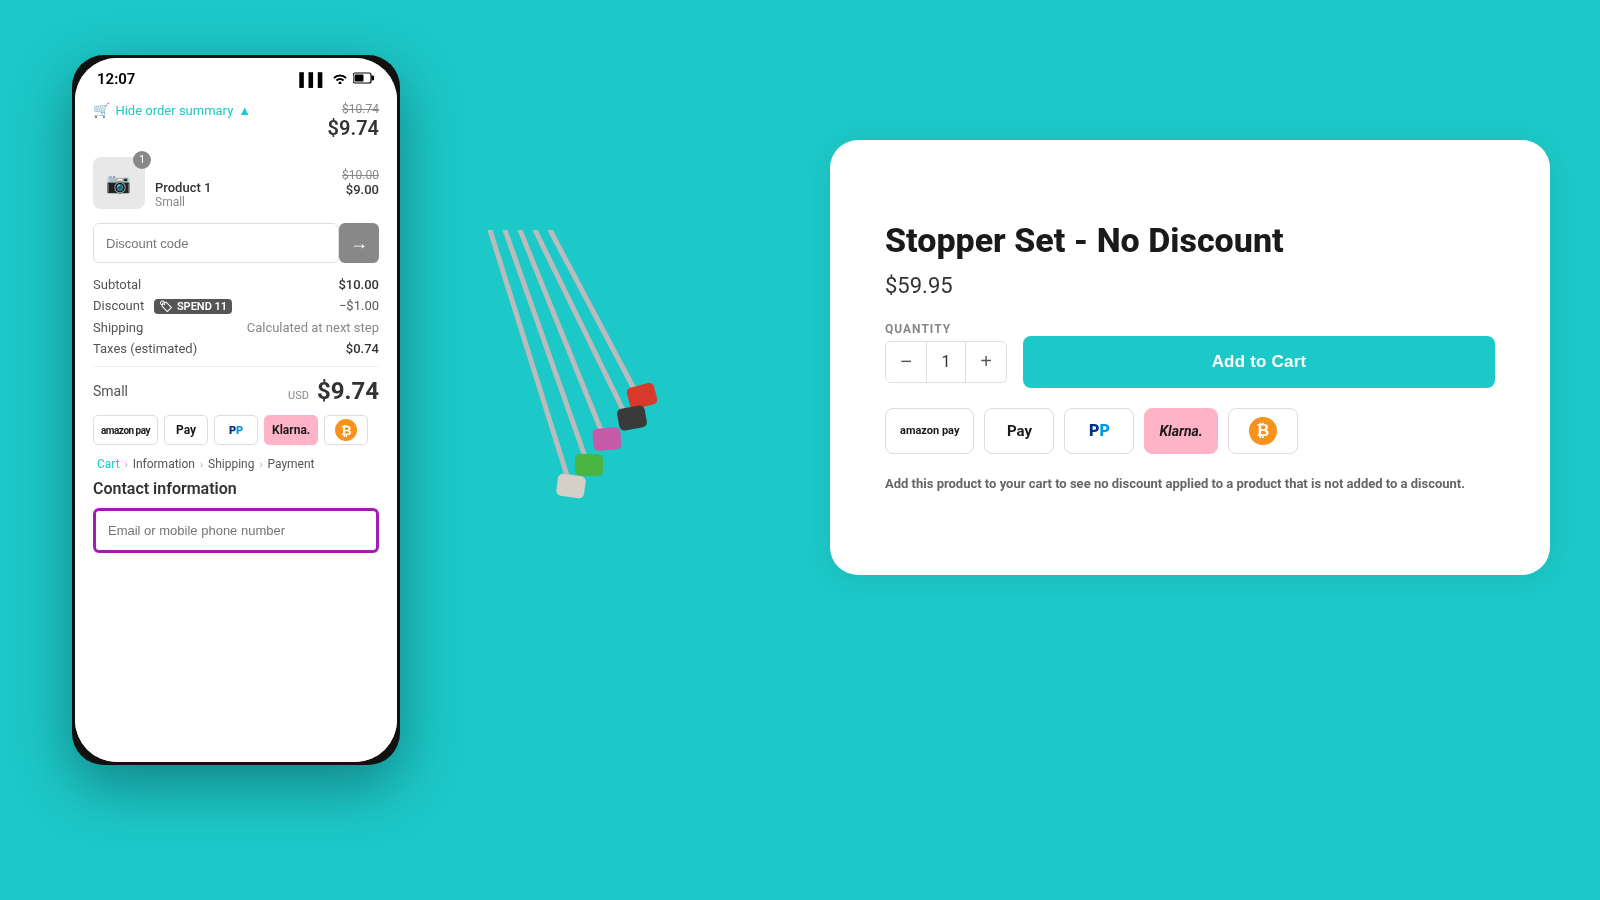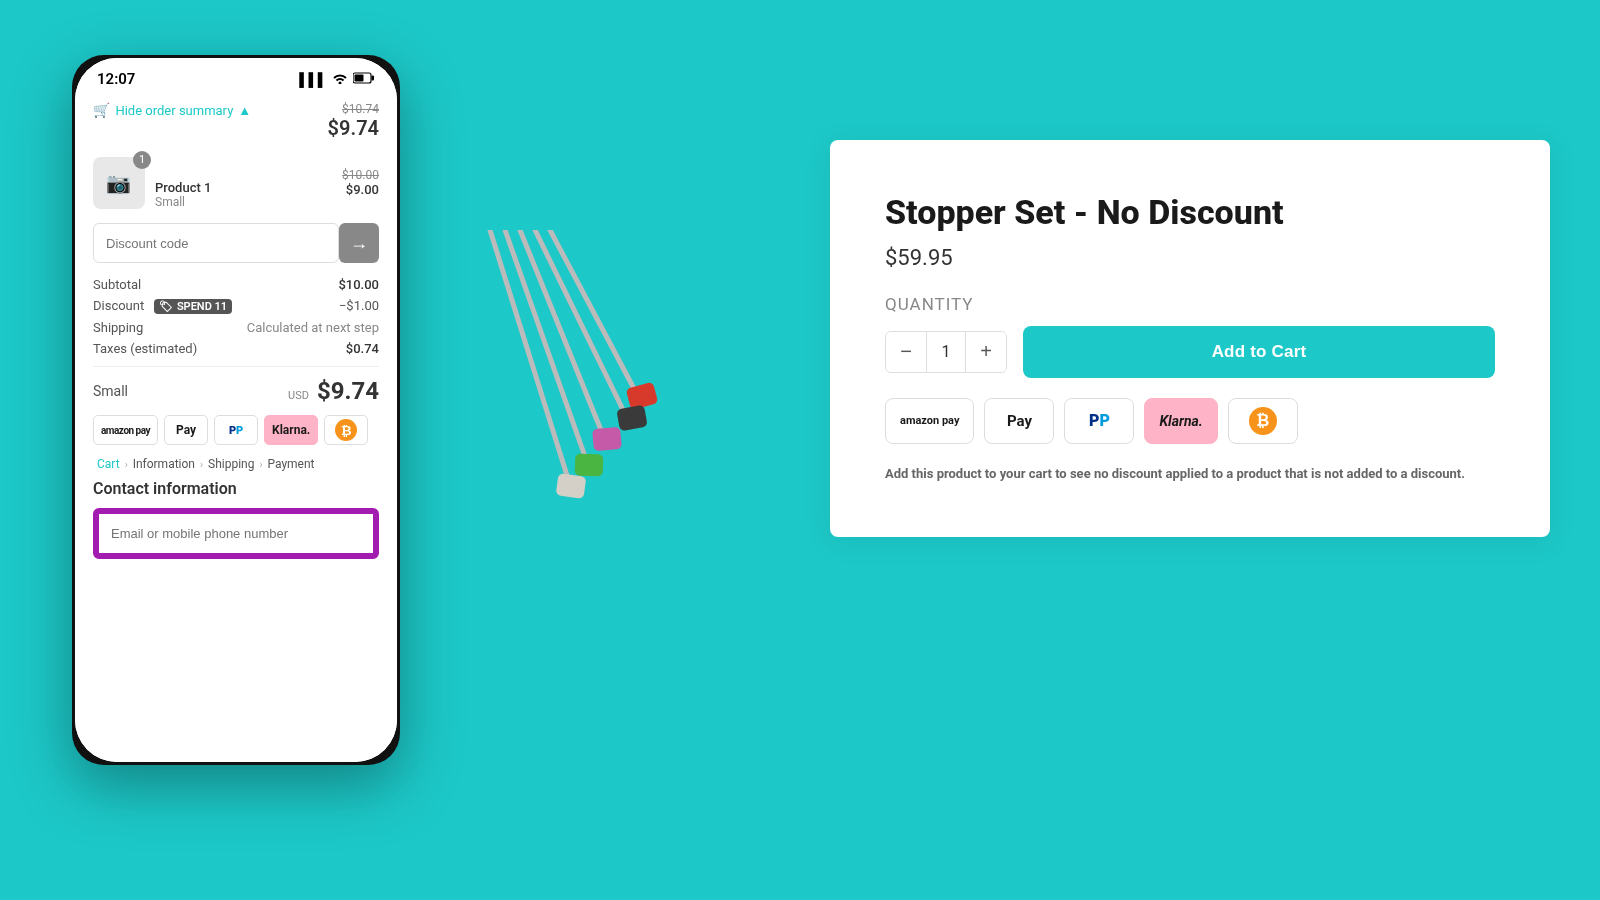--- a/index.html
+++ b/index.html
@@ -271,58 +271,57 @@
 
     
     .section-title {
       font-size: 16px;
       font-weight: 600;
       color: #333;
       margin-bottom: 10px;
     }
     .text-input {
       width: 100%;
-      border: 6px solid #a21caf;
+      border: 3px solid #a21caf;
       border-radius: 6px;
       padding: 12px 12px;
       font-size: 13px;
       color: #aaa;
       outline: none;
     }
 
     
     .product-card {
       position: absolute;
       right: 50px;
       top: 140px;
       width: 720px;
       background: #fff;
-      border-radius: 8px;
-      padding: 52px 55px;
+      border-radius: 28px;
+      padding: 80px 55px;
       box-shadow: 0 4px 30px rgba(0,0,0,0.08);
       z-index: 5;
     }
     .product-title {
       font-size: 34px;
       font-weight: 800;
       color: #1a1a1a;
       margin-bottom: 12px;
       line-height: 1.2;
     }
     .product-price {
       font-size: 22px;
       color: #333;
       margin-bottom: 24px;
     }
     .quantity-label {
-      font-size: 17px;
-      font-weight: 400;
+      font-size: 12px;
+      font-weight: 700;
       letter-spacing: 1px;
       color: #888;
-      margin-bottom: 12px;
     }
     .quantity-row {
       display: flex;
       align-items: center;
       gap: 16px;
       margin-bottom: 20px;
     }
     .qty-controls {
       display: flex;
       align-items: center;

